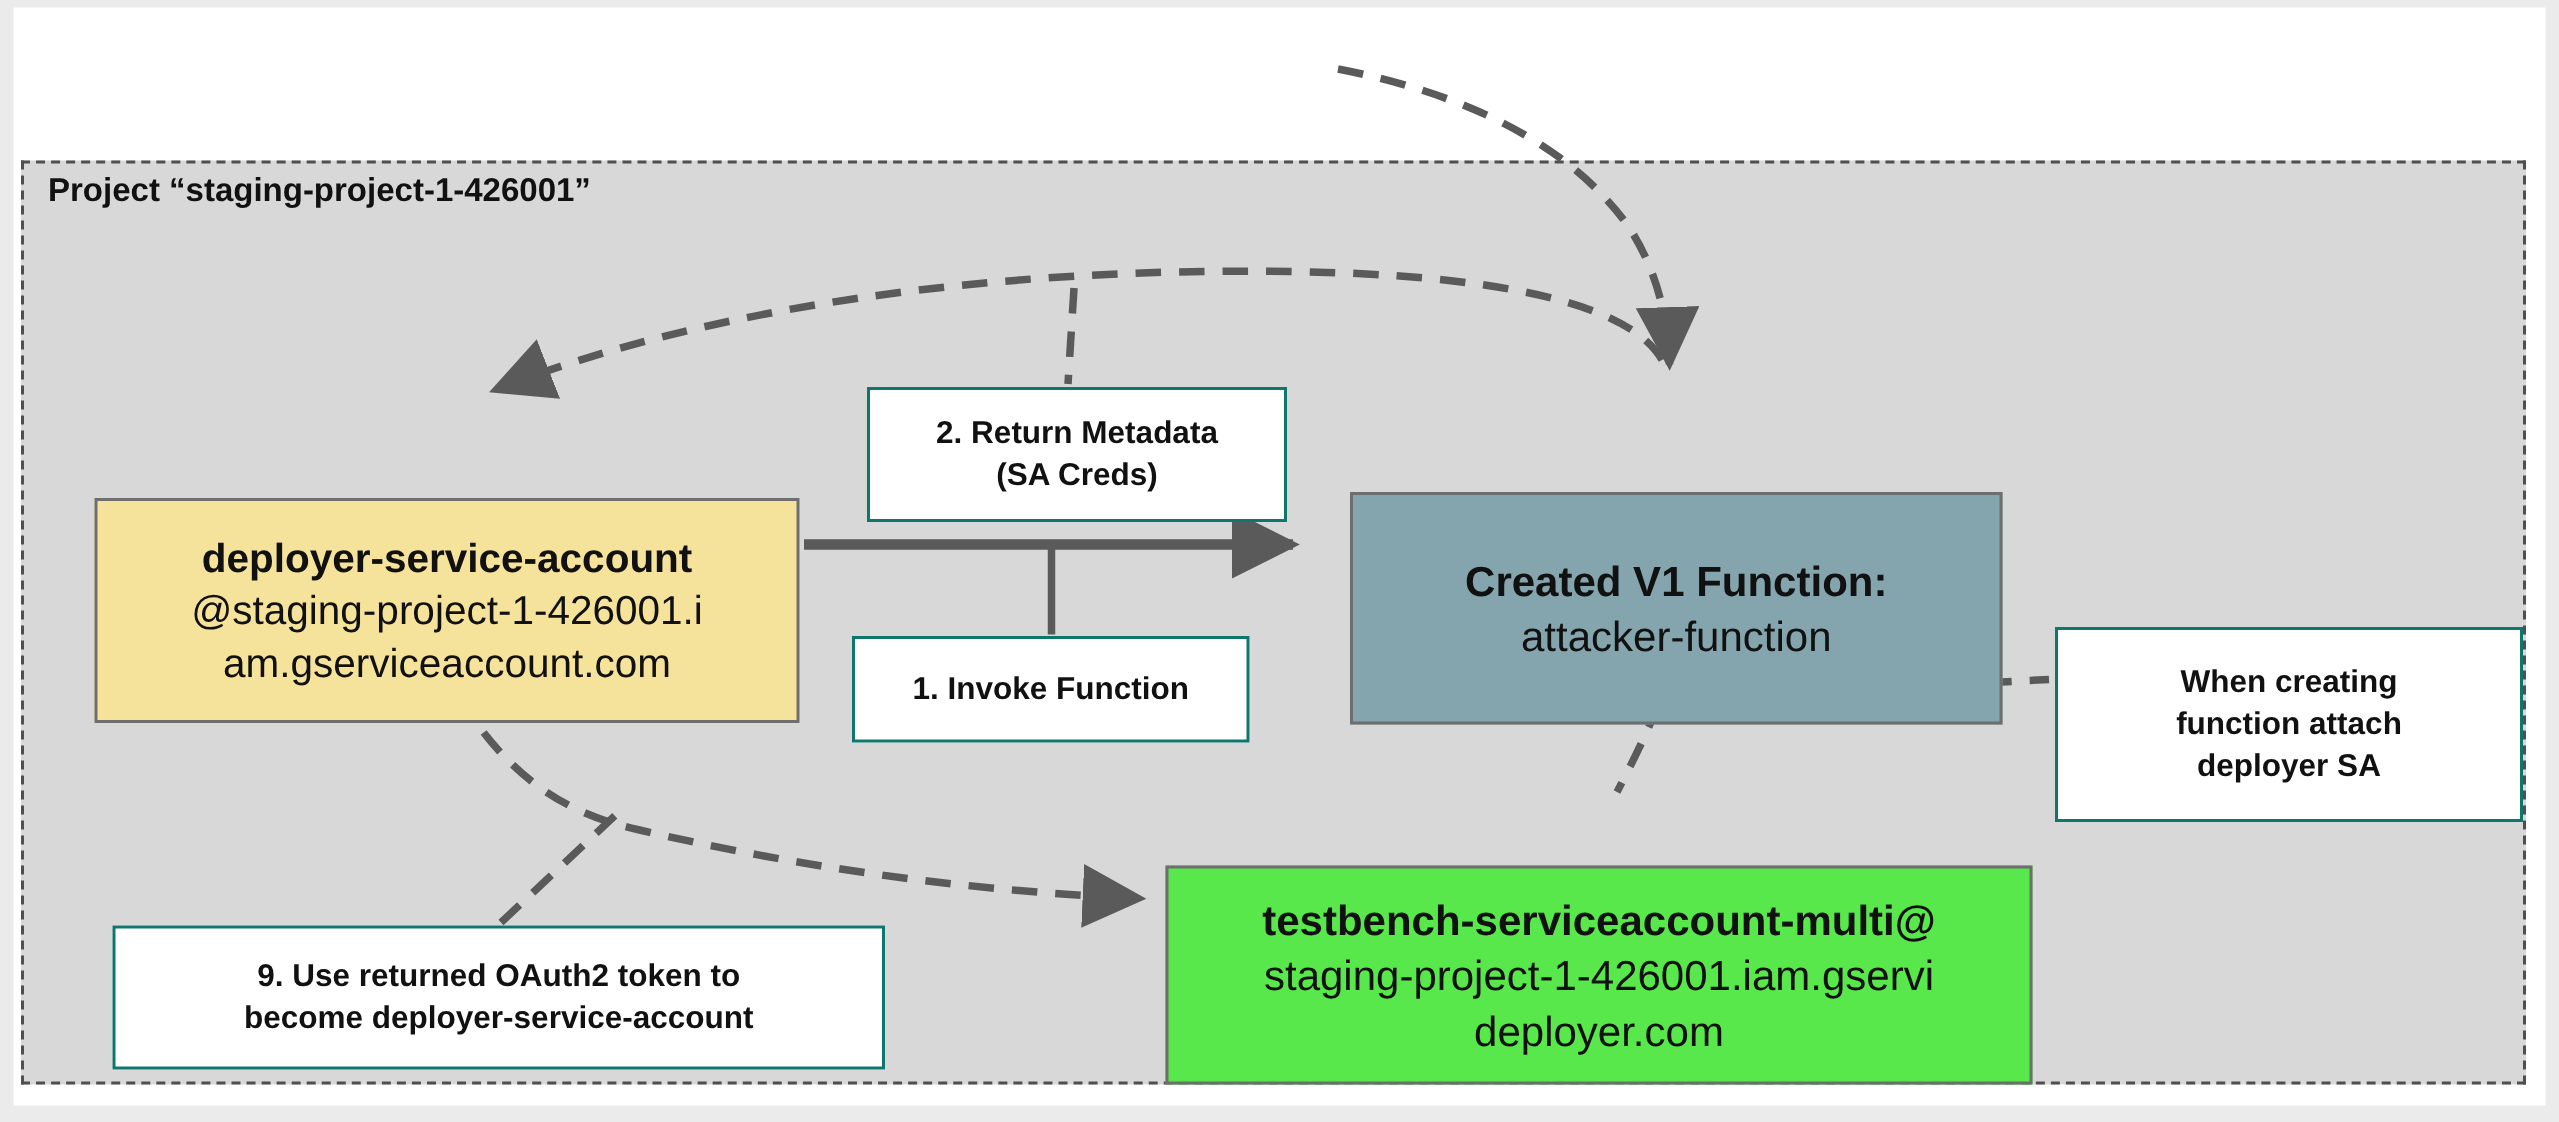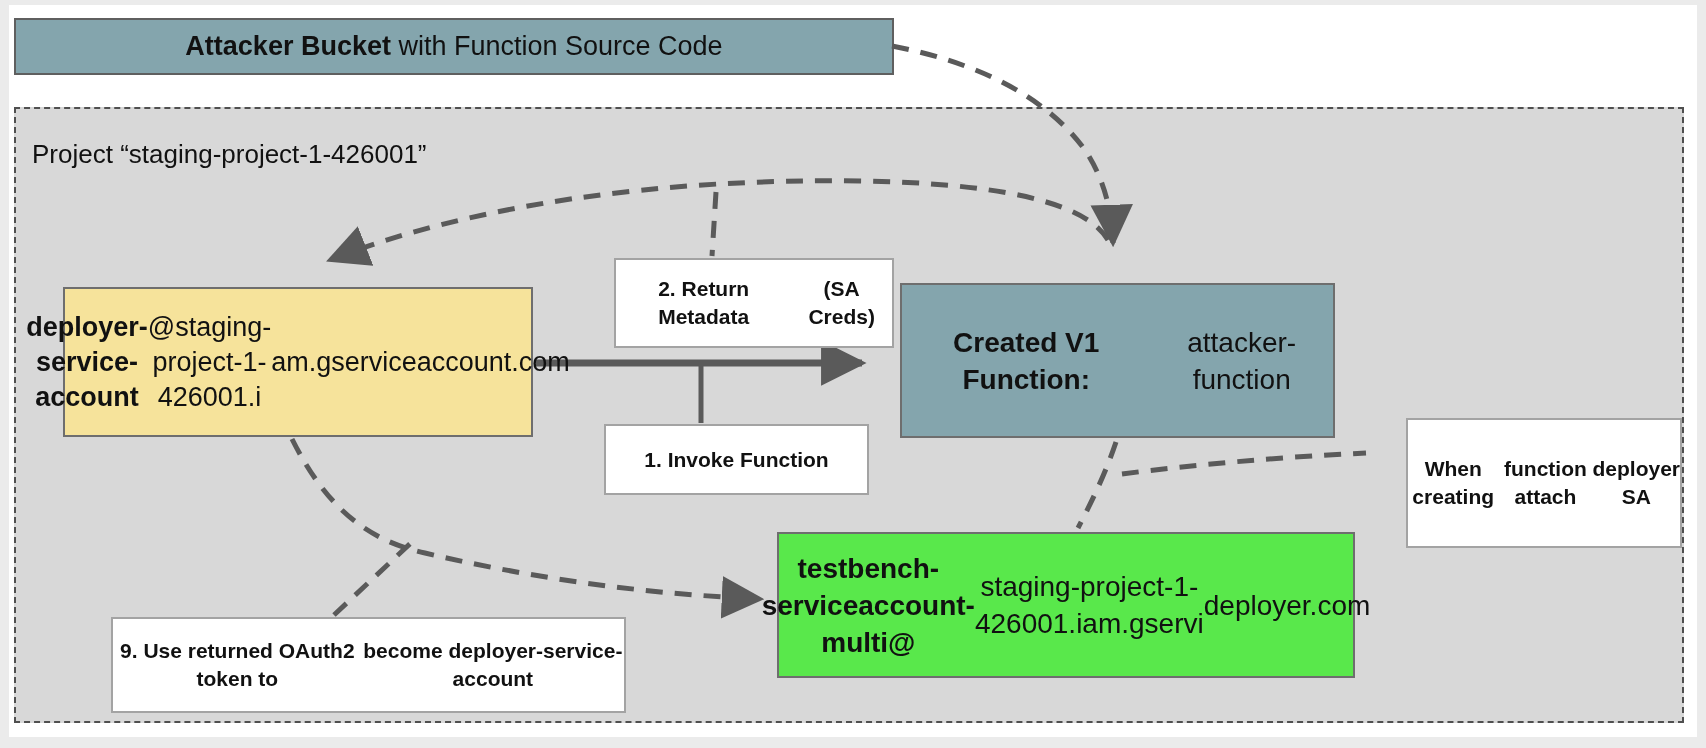--- a/index.html
+++ b/index.html
@@ -1,44 +1,39 @@
 <!DOCTYPE html>
 <html><head>
 <meta charset="utf-8">
 <style>
   html,body{margin:0;padding:0;background:#ebebeb;}
   .stage{position:relative;width:1706px;height:748px;background:#ebebeb;overflow:hidden;
          font-family:"Liberation Sans","DejaVu Sans",sans-serif;color:#111;}
   .canvas{position:absolute;left:9px;top:5px;width:1688px;height:732px;background:#ffffff;}
   .abs{position:absolute;box-sizing:border-box;}
-  .node{display:flex;flex-direction:row;align-items:center;justify-content:center;
-        text-align:center;border:2px solid #6e6e6e;}
-  .whitebox{display:flex;flex-direction:row;align-items:center;justify-content:center;
-        text-align:center;background:#ffffff;border:2px solid #a3a3a3;font-weight:bold;margin-left:36px;}
+  .node{display:flex;flex-direction:column;align-items:center;justify-content:center;
+        text-align:center;border:2px solid #6e6e6e;margin-top:45px;}
+  .whitebox{display:flex;flex-direction:column;align-items:center;justify-content:center;
+        text-align:center;background:#ffffff;border:2px solid #0f766e;font-weight:bold;}
   .bucket{display:flex;align-items:center;justify-content:center;text-align:center;
         border:2px solid #5f5f5f;font-size:27px;}
   .project{border:2px dashed #4f4f4f;background:#d8d8d8;}
-  .project-title{font-size:26px;font-weight:normal;margin-top:25px;}
+  .project-title{font-size:22px;font-weight:bold;}
   .node-title{font-weight:bold;}
   .big-t{font-size:27px;line-height:35px;}
   .fn-t{font-size:28px;line-height:37px;}
   .lbl-t{font-size:21px;line-height:28px;}
   svg.overlay{position:absolute;left:0;top:0;pointer-events:none;}
 </style>
 </head>
 <body>
 
 <div class="stage">
   <div class="canvas"></div>
 
-  <div class="abs bucket" style="left:14px;top:18px;width:880px;height:57px;background:#84a5ad;">
-    <span>
-      <b>Attacker Bucket</b><span> with Function Source Code</span>
-    </span>
-  </div>
 
   <div class="abs project" style="left:14px;top:107px;width:1670px;height:616px;"></div>
   <div class="abs project-title" style="left:32px;top:114px;">Project “staging-project-1-426001”</div>
 
   <svg class="overlay" width="1706" height="748" viewBox="0 0 1706 748">
     <defs>
       <marker id="arrD" viewBox="0 0 10 10" refX="9" refY="5" markerWidth="8.5" markerHeight="8.5" orient="auto-start-reverse">
           <path d="M0 0 L10 5 L0 10 z" fill="#5a5a5a"></path>
         </marker>
       <marker id="arrS" viewBox="0 0 10 10" refX="9" refY="5" markerWidth="6.5" markerHeight="6.5" orient="auto-start-reverse">
@@ -87,18 +82,18 @@
     <div>(SA Creds)</div>
   </div>
 
   <div class="abs whitebox lbl-t" style="left:568px;top:424px;width:265px;height:71px;">1. Invoke Function</div>
 
   <div class="abs whitebox lbl-t" style="left:75px;top:617px;width:515px;height:96px;">
     <div>9. Use returned OAuth2 token to</div>
     <div>become deployer-service-account</div>
   </div>
 
-  <div class="abs whitebox lbl-t" style="left:1370px;top:418px;width:276px;height:130px;">
+  <div class="abs whitebox lbl-t" style="left:1370px;top:418px;width:312px;height:130px;">
     <div>When creating</div>
     <div>function attach</div>
     <div>deployer SA</div>
   </div>
 </div>
 
 </body></html>

